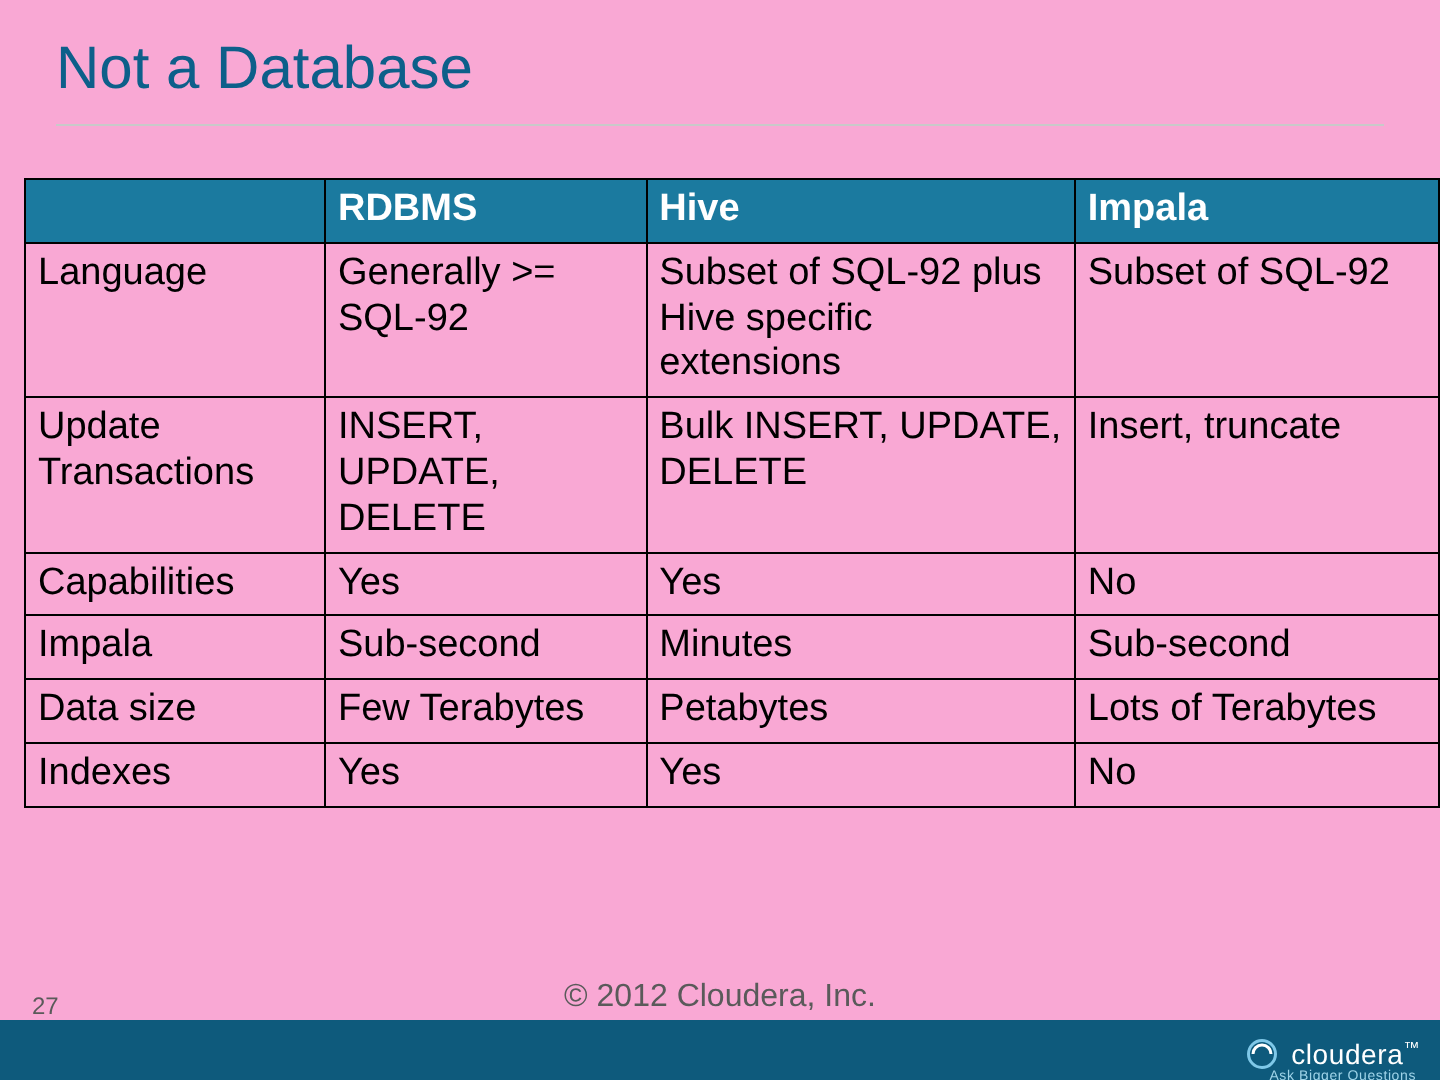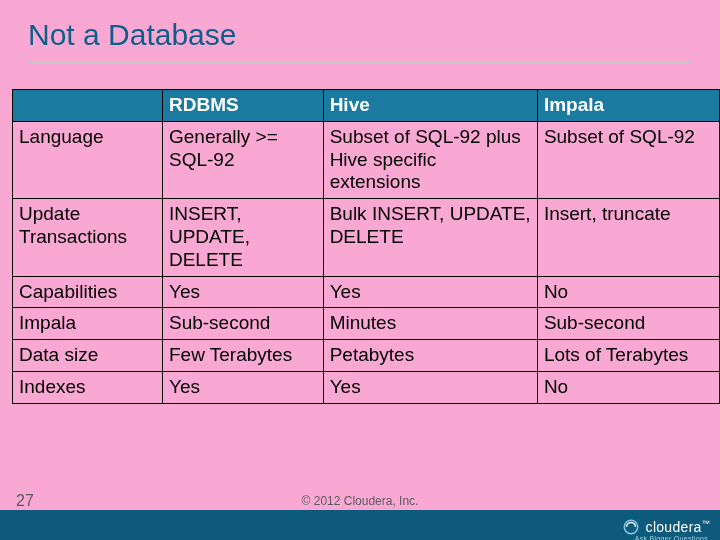--- a/index.html
+++ b/index.html
@@ -67,30 +67,30 @@
     bottom: 0;
     left: 0;
     right: 0;
     height: 30px;
     background: #0e5a7c;
   }
   .pagenum {
     position: absolute;
     left: 16px;
     bottom: 30px;
-    font-size: 16px;
+    font-size: 12px;
     color: #5a5a5a;
   }
   .copyright {
     position: absolute;
     bottom: 32px;
     left: 0;
     right: 0;
     text-align: center;
-    font-size: 12px;
+    font-size: 16px;
     color: #5a5a5a;
   }
   .brand {
     position: absolute;
     right: 10px;
     bottom: 4px;
     display: flex;
     align-items: center;
     gap: 6px;
   }

